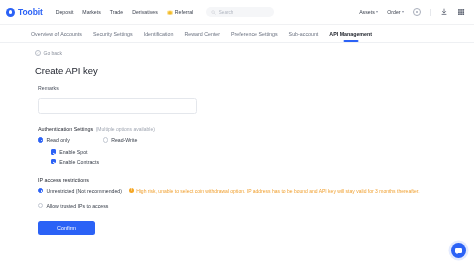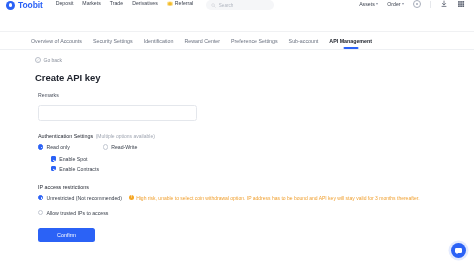--- a/index.html
+++ b/index.html
@@ -8,25 +8,25 @@
     width: 474px;
     height: 265px;
     overflow: hidden;
     background: #ffffff;
     font-family: "Liberation Sans", sans-serif;
     -webkit-font-smoothing: antialiased;
   }
 
   
   .topnav {
-    height: 32px;
+    height: 25px;
     background: #ffffff;
     border-bottom: 1px solid #f0f1f3;
     display: flex;
-    align-items: flex-start;
+    align-items: center;
     padding: 0 6px 0 6px;
     position: relative;
   }
   .brand {
     display: flex;
     align-items: center;
     gap: 3px;
     margin-right: 13px;
   }
   .brand-mark {
@@ -166,21 +166,20 @@
     display: flex; align-items: center; justify-content: center;
     flex: none;
   }
   .goback-label { font-size: 5px; color: #8a909c; }
 
   .page-title {
     margin: 9px 0 0 35px;
     font-size: 9.5px;
     color: #20242e;
     letter-spacing: -0.05px;
-    font-weight: bold;
   }
 
   .card {
     margin: 9px 0 0 38px;
     width: 398px;
     background: #fff;
   }
 
   .field-label {
     font-size: 5.2px;

